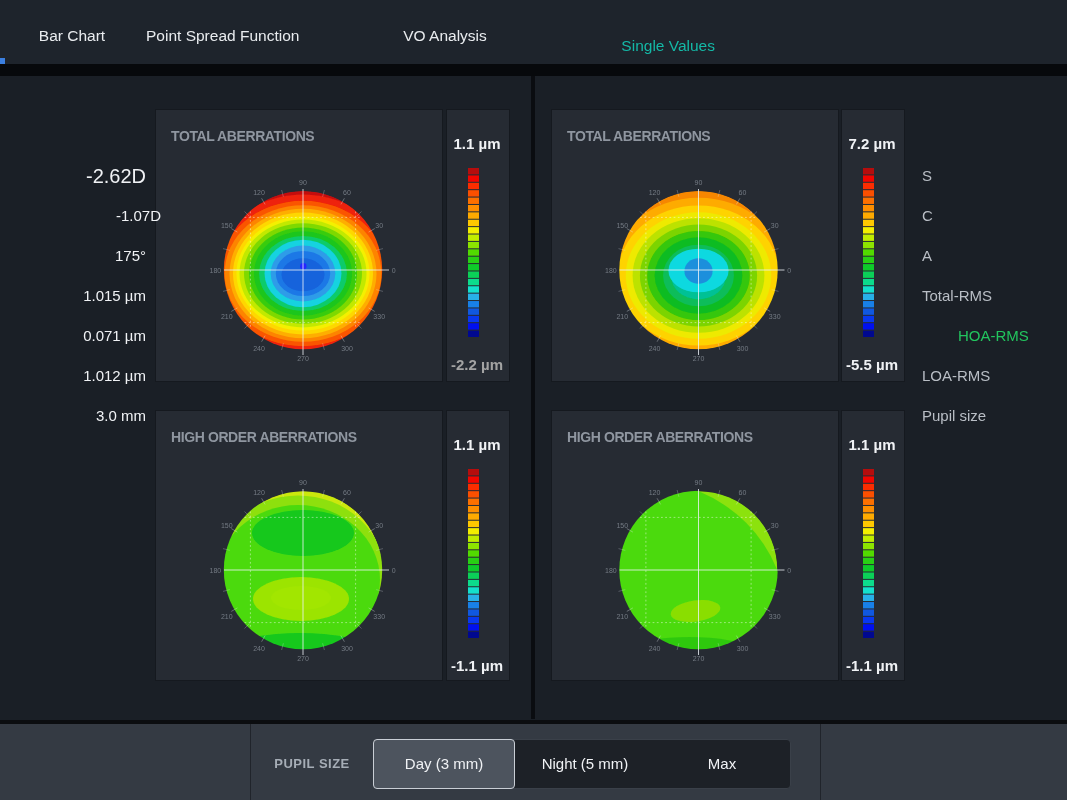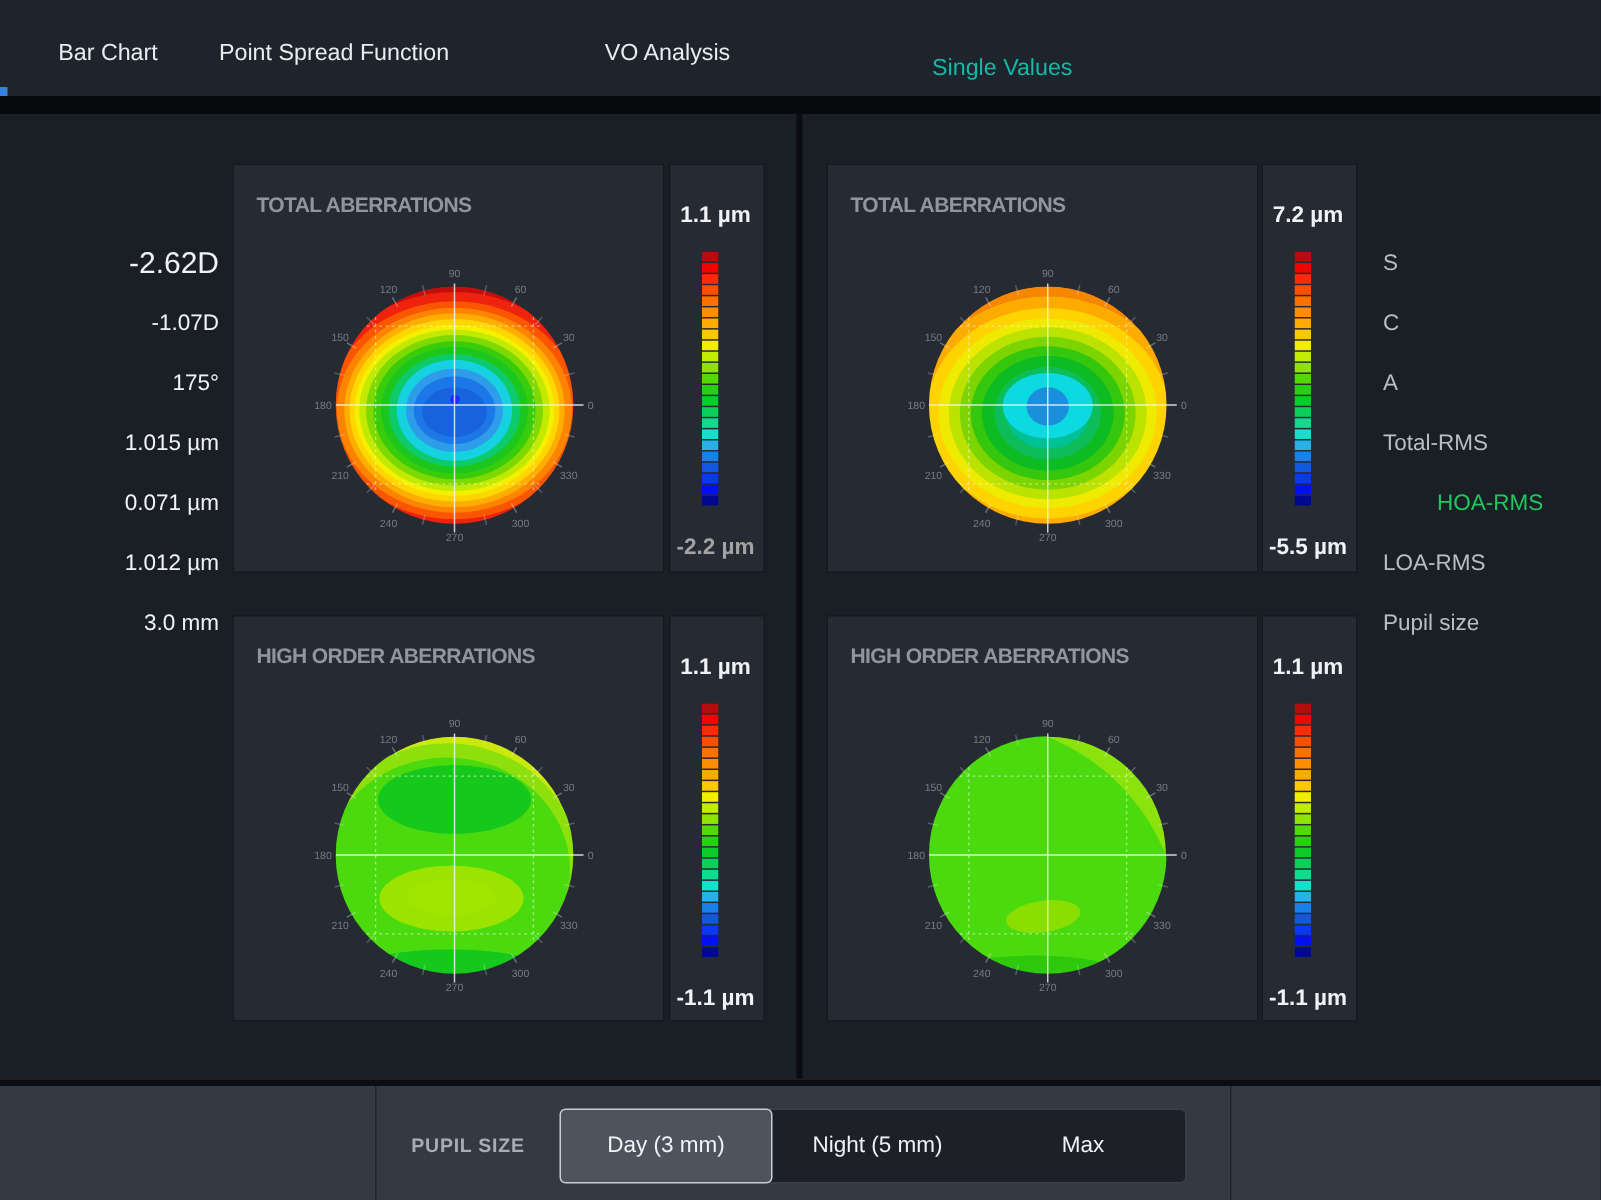--- a/index.html
+++ b/index.html
@@ -371,21 +371,21 @@
       <rect x="0" y="110.87" width="11" height="6.39" fill="#0cdc8c"></rect>
       <rect x="0" y="118.26" width="11" height="6.39" fill="#14e0cc"></rect>
       <rect x="0" y="125.65" width="11" height="6.39" fill="#28b0e8"></rect>
       <rect x="0" y="133.04" width="11" height="6.39" fill="#1880e8"></rect>
       <rect x="0" y="140.43" width="11" height="6.39" fill="#1058e0"></rect>
       <rect x="0" y="147.83" width="11" height="6.39" fill="#0838f0"></rect>
       <rect x="0" y="155.22" width="11" height="6.39" fill="#0010f0"></rect>
       <rect x="0" y="162.61" width="11" height="6.39" fill="#000890"></rect>
     </svg></div>
 <div style="position:absolute;left:26px;top:166px;width:120px;height:20px;line-height:20px;text-align:right;font-size:20px;color:#f0f2f5">-2.62D</div>
-<div style="position:absolute;left:26px;top:206px;width:120px;height:20px;line-height:20px;text-align:right;font-size:15px;color:#f0f2f5">-1.07D</div>
+<div style="position:absolute;left:41px;top:206px;width:120px;height:20px;line-height:20px;text-align:right;font-size:15px;color:#f0f2f5">-1.07D</div>
 <div style="position:absolute;left:26px;top:246px;width:120px;height:20px;line-height:20px;text-align:right;font-size:15px;color:#f0f2f5">175°</div>
 <div style="position:absolute;left:26px;top:286px;width:120px;height:20px;line-height:20px;text-align:right;font-size:15px;color:#f0f2f5">1.015 µm</div>
 <div style="position:absolute;left:26px;top:326px;width:120px;height:20px;line-height:20px;text-align:right;font-size:15px;color:#f0f2f5">0.071 µm</div>
 <div style="position:absolute;left:26px;top:366px;width:120px;height:20px;line-height:20px;text-align:right;font-size:15px;color:#f0f2f5">1.012 µm</div>
 <div style="position:absolute;left:26px;top:406px;width:120px;height:20px;line-height:20px;text-align:right;font-size:15px;color:#f0f2f5">3.0 mm</div>
 <div style="position:absolute;left:922px;top:166px;width:140px;height:20px;line-height:20px;font-size:15px;color:#b9bec5">S</div>
 <div style="position:absolute;left:922px;top:206px;width:140px;height:20px;line-height:20px;font-size:15px;color:#b9bec5">C</div>
 <div style="position:absolute;left:922px;top:246px;width:140px;height:20px;line-height:20px;font-size:15px;color:#b9bec5">A</div>
 <div style="position:absolute;left:922px;top:286px;width:140px;height:20px;line-height:20px;font-size:15px;color:#b9bec5">Total-RMS</div>
 <div style="position:absolute;left:958px;top:326px;width:140px;height:20px;line-height:20px;font-size:15px;color:#22c55e">HOA-RMS</div>

